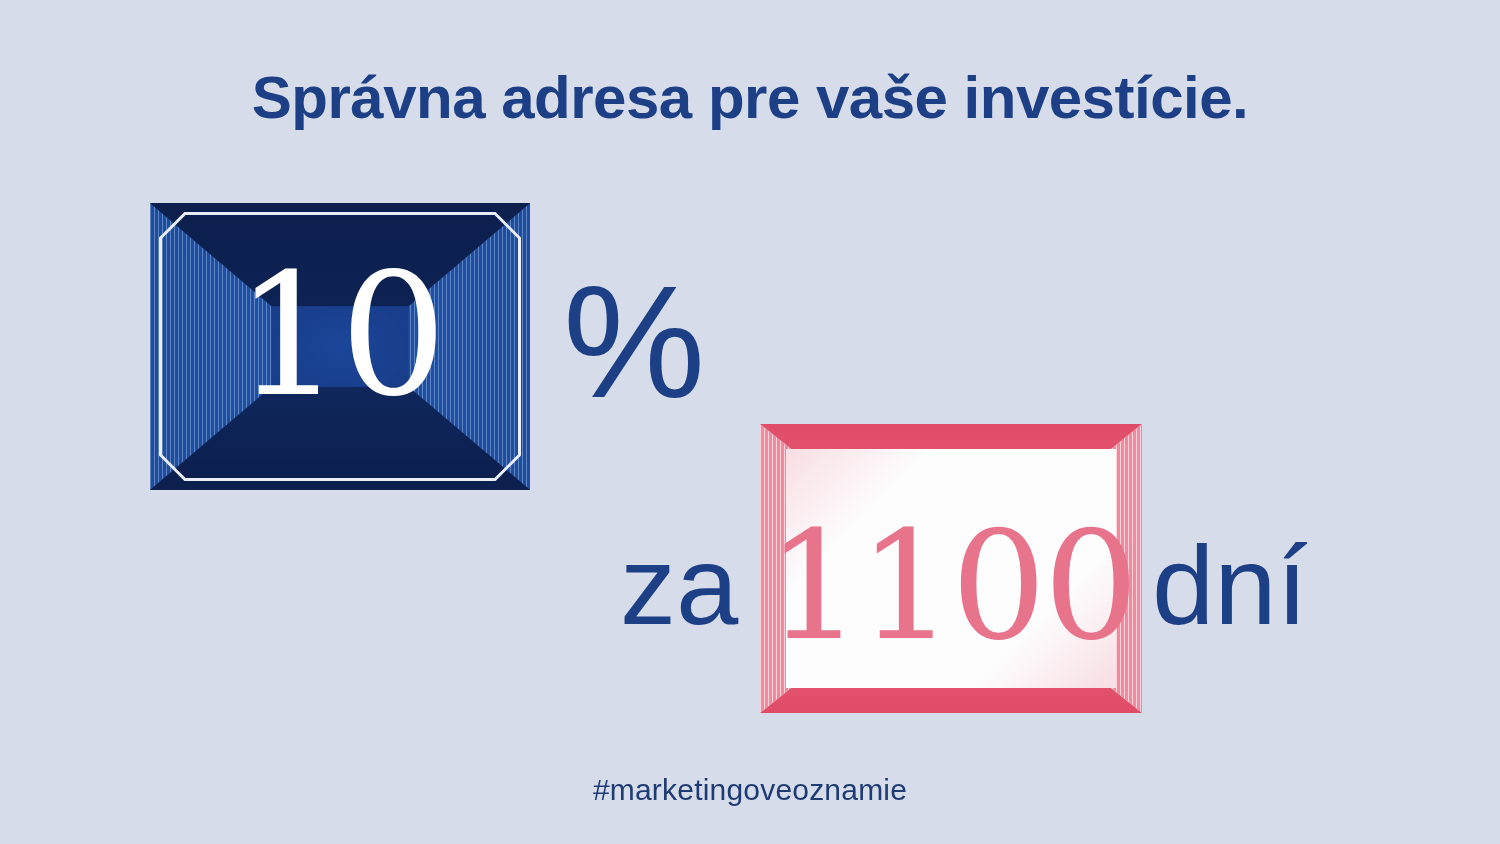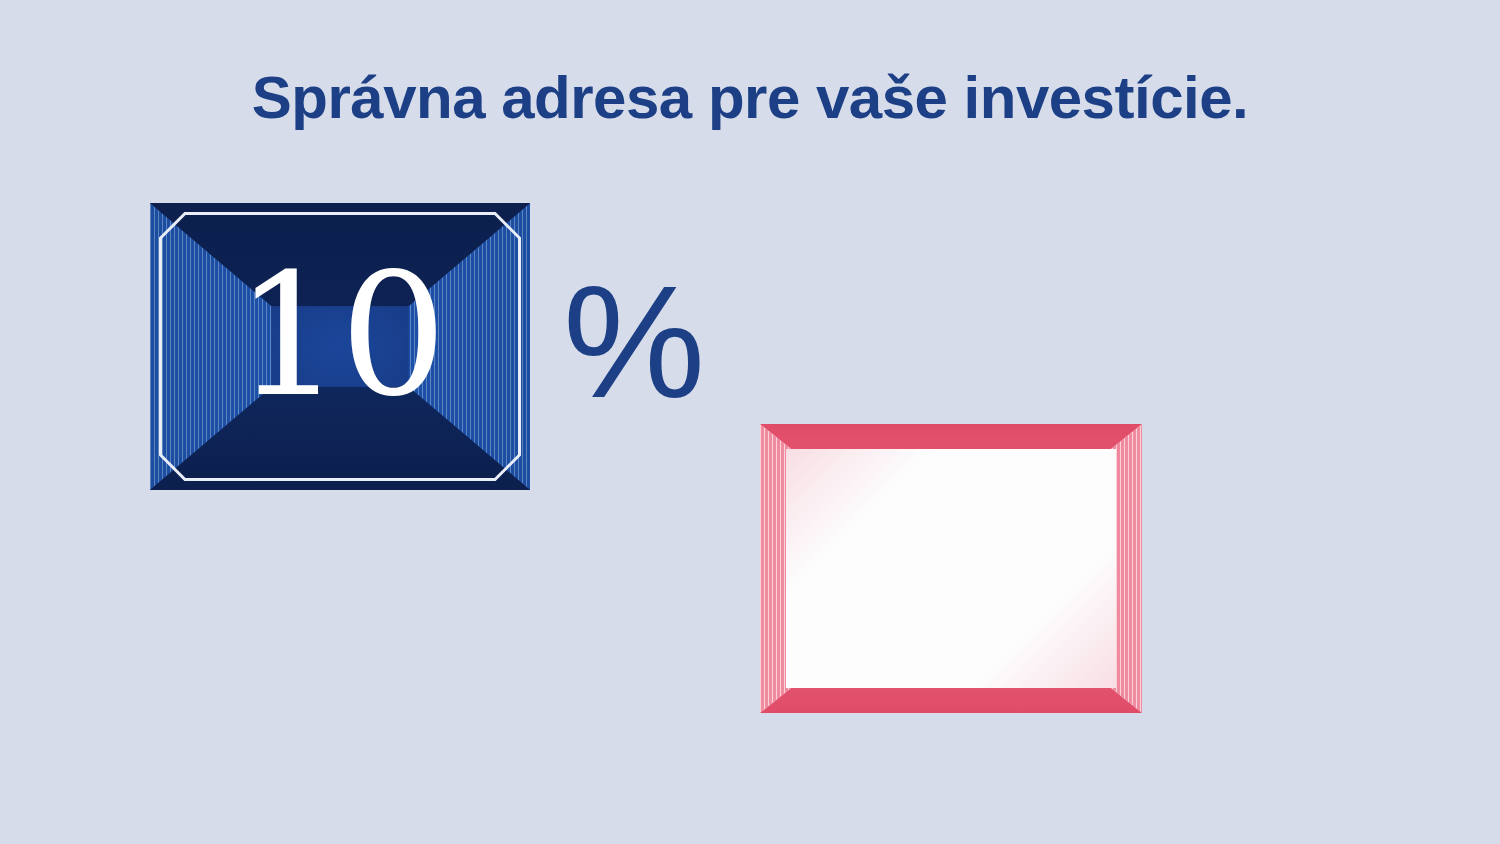--- a/index.html
+++ b/index.html
@@ -227,15 +227,21 @@
   <div id="percent">%</div>
 
   <div id="pink-frame">
     <div class="ppanel ppanel-left"></div>
     <div class="ppanel ppanel-right"></div>
     <div class="ppanel ppanel-top"></div>
     <div class="ppanel ppanel-bottom"></div>
     <div id="pink-plate"></div>
   </div>
 
-
+  <div id="days-line">
+    <span id="days-za">za</span>
+    <span id="pink-value">1100</span>
+    <span id="days-dni">dní</span>
+  </div>
+
+  <div id="hashtag">#marketingoveoznamie</div>
 
 </div>
 
 </body></html>

